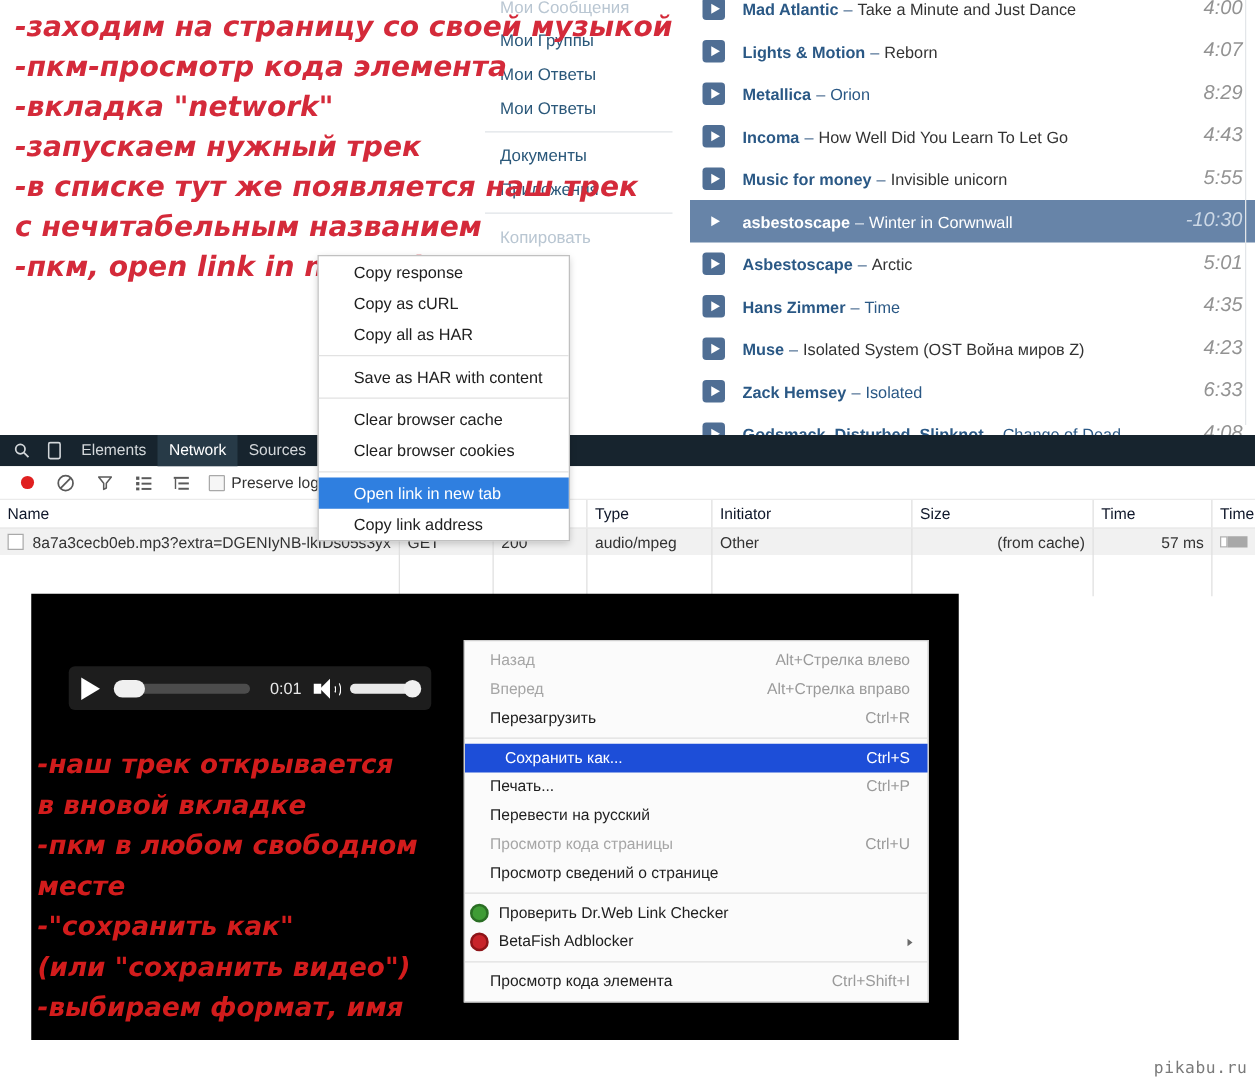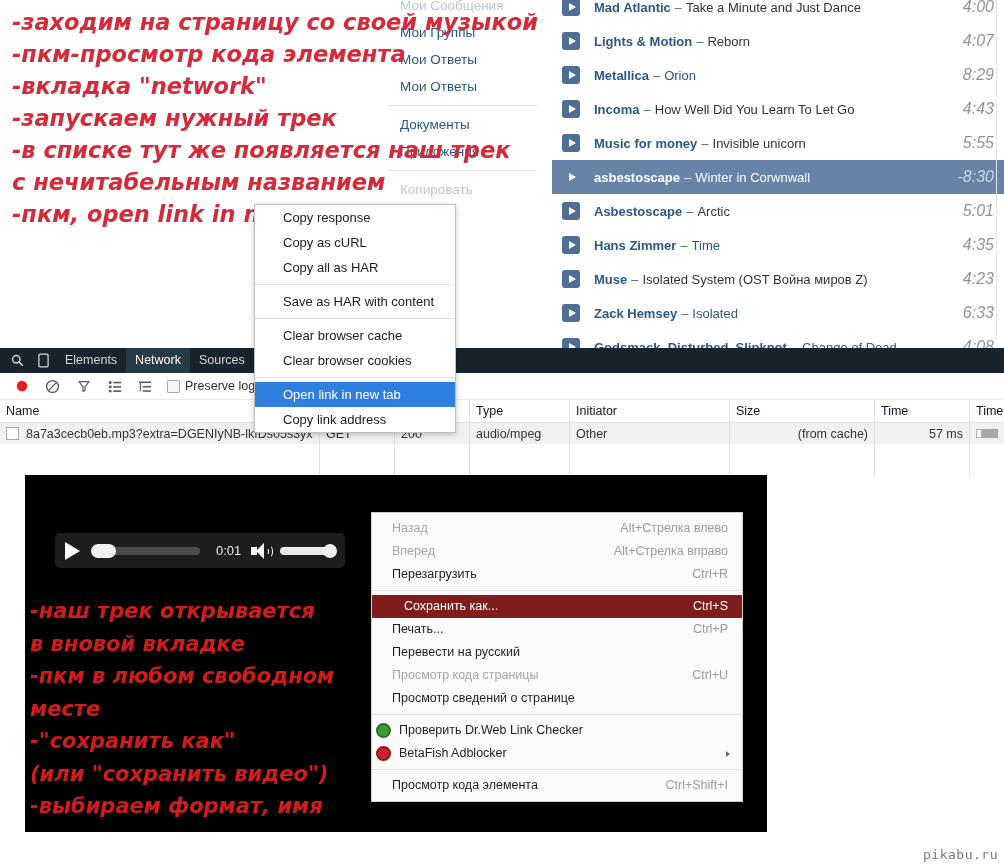--- a/index.html
+++ b/index.html
@@ -158,21 +158,21 @@
     border:1px solid #cfcfcf;box-shadow:0 2px 7px rgba(0,0,0,.3);z-index:20;
     padding:4px 0;
   }
   #cr-menu .ci{
     height:23px;line-height:23px;display:flex;align-items:center;
     padding:0 14px 0 20px;font-size:12.5px;color:#1e1e1e;white-space:nowrap;position:relative;
   }
   #cr-menu .ci .lbl{flex:1;}
   #cr-menu .ci .acc{color:#9a9a9a;font-size:12.5px;margin-left:20px;}
   #cr-menu .ci.dis .lbl{color:#a6a6a6;}
-  #cr-menu .ci.hl{background:#7f1d1d;padding-left:32px;}
+  #cr-menu .ci.hl{background:#1d4ed8;padding-left:32px;}
   #cr-menu .ci.hl .lbl,#cr-menu .ci.hl .acc{color:#fff;}
   #cr-menu .csep{height:1px;background:#e0e0e0;margin:4px 0;}
   #cr-menu .ci .ext{
     width:15px;height:15px;border-radius:50%;margin-right:8px;flex:0 0 auto;
     margin-left:-16px;
   }
   #cr-menu .ci .ext.drweb{background:#3f9c35;border:2px solid #2a6e24;box-sizing:border-box;}
   #cr-menu .ci .ext.betafish{background:#c8242a;border:2px solid #8e1418;box-sizing:border-box;}
   #cr-menu .ci .arr{
     position:absolute;right:12px;width:0;height:0;
@@ -246,21 +246,21 @@
         <span class="ttitle">Invisible unicorn</span>
         <span class="dur">5:55</span>
       </div>
       <div class="track sel">
         <div class="play">
           <i></i>
         </div>
         <span class="tname">asbestoscape</span>
         <span class="dash">–</span>
         <span class="ttitle">Winter in Corwnwall</span>
-        <span class="dur">-8:30</span>
+        <span class="dur">-10:30</span>
       </div>
       <div class="track">
         <div class="play">
           <i></i>
         </div>
         <span class="tname">Asbestoscape</span>
         <span class="dash">–</span>
         <span class="ttitle">Arctic</span>
         <span class="dur">5:01</span>
       </div>

